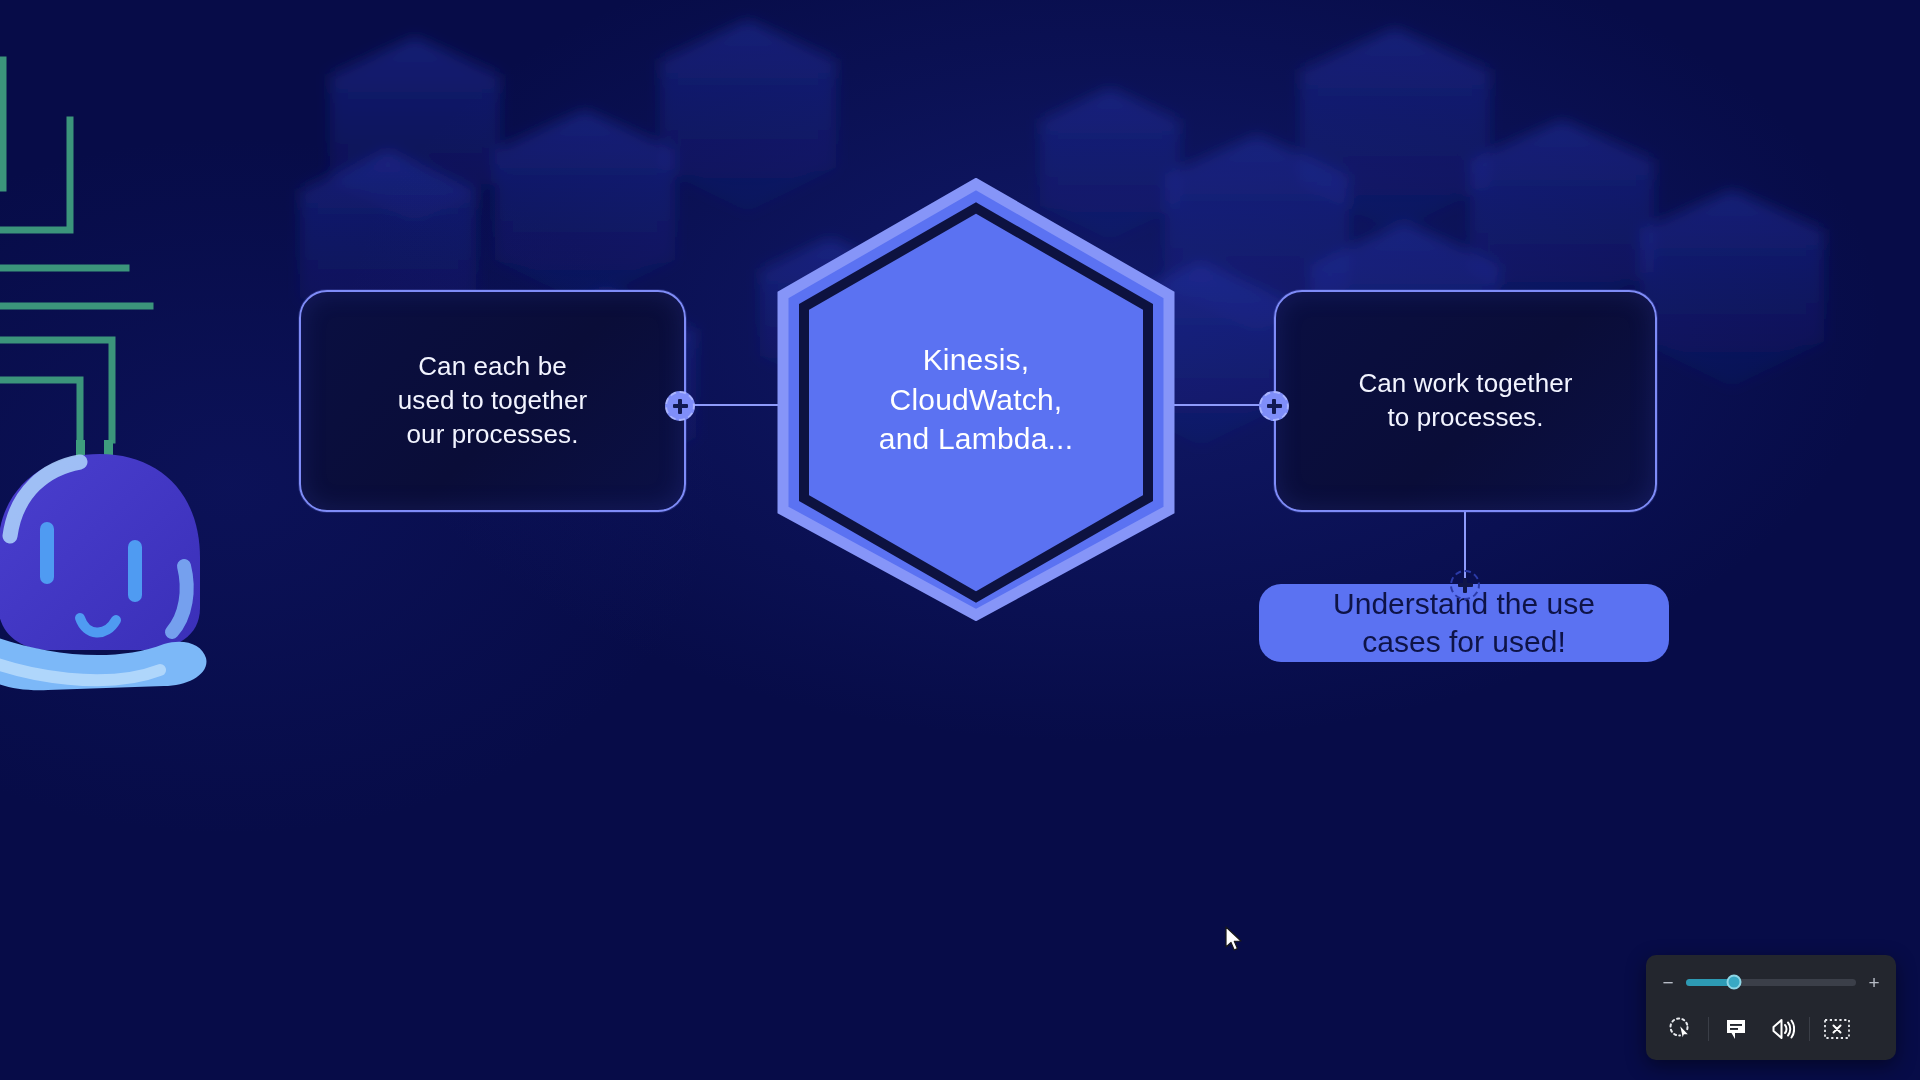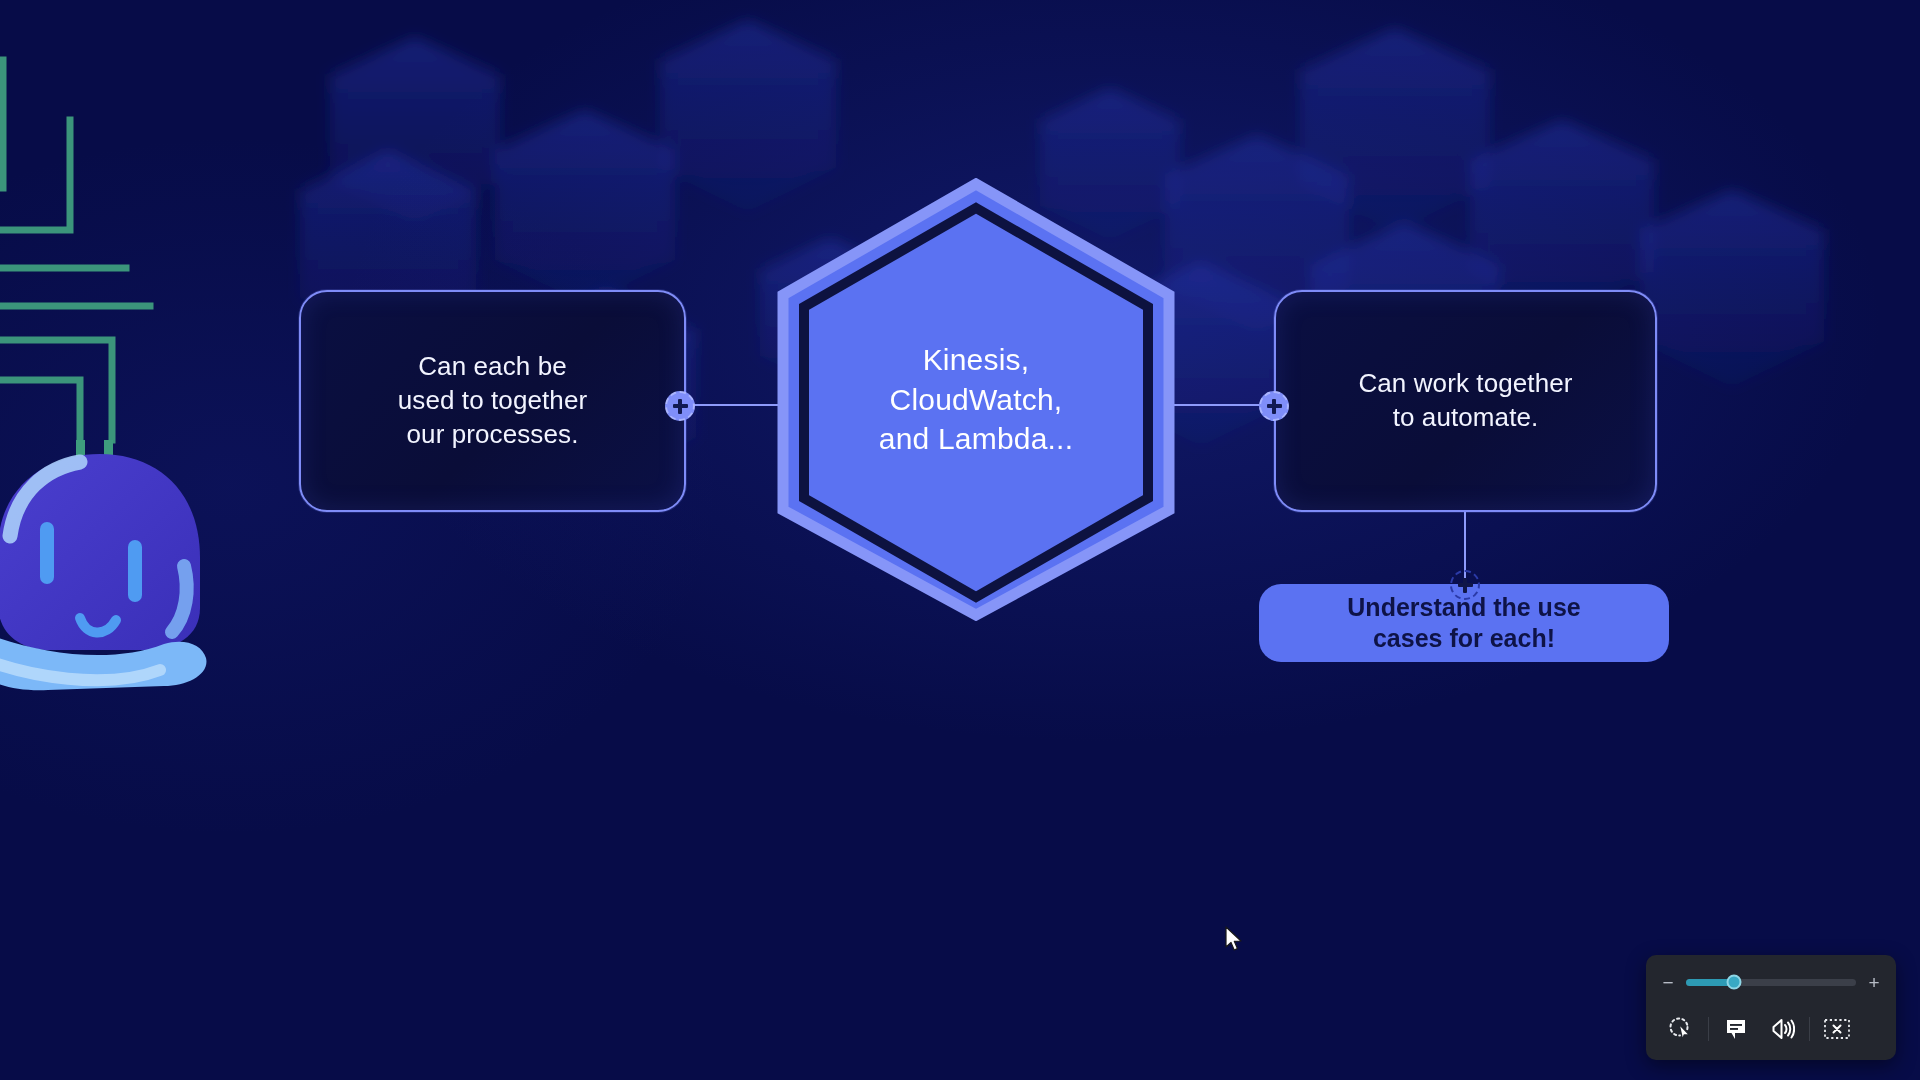--- a/index.html
+++ b/index.html
@@ -67,21 +67,21 @@
     pointer-events:none;
   }
 
   
   #node-pill {
     left:1259px; top:584px; width:410px; height:78px;
     background:#5b72f2; border-radius:22px;
     color:#0d1240;
   }
   #node-pill .txt {
-    font-size:25px; line-height:1.26; font-weight:700; color:#0e1347;
+    font-size:30px; line-height:1.26; font-weight:400; color:#0e1347;
     padding:0 18px;
   }
 
   
   .wire { position:absolute; background:#8e9bfb; }
   .wire-h { height:2px; }
   .wire-v { width:2px; }
 
   .plus {
     position:absolute;
@@ -236,28 +236,28 @@
         <div>Kinesis,</div>
         <div>CloudWatch,</div>
         <div>and Lambda...</div>
       </div>
     </div>
   </div>
 
   <div id="node-right" class="node box">
     <div class="txt">
       <div>Can work together</div>
-      <div>to automate.</div>
+      <div>to processes.</div>
     </div>
   </div>
 
   <div id="node-pill" class="node">
     <div class="txt">
       <div>Understand the use</div>
-      <div>cases for each!</div>
+      <div>cases for used!</div>
     </div>
   </div>
 
   <div class="plus" style="left:665px;  top:391px;"></div>
   <div class="plus" style="left:1259px; top:391px;"></div>
   <div class="plus on-pill" style="left:1450px; top:570px;"></div>
 
   <div id="toolbar">
 
     <div class="zoom-row">

